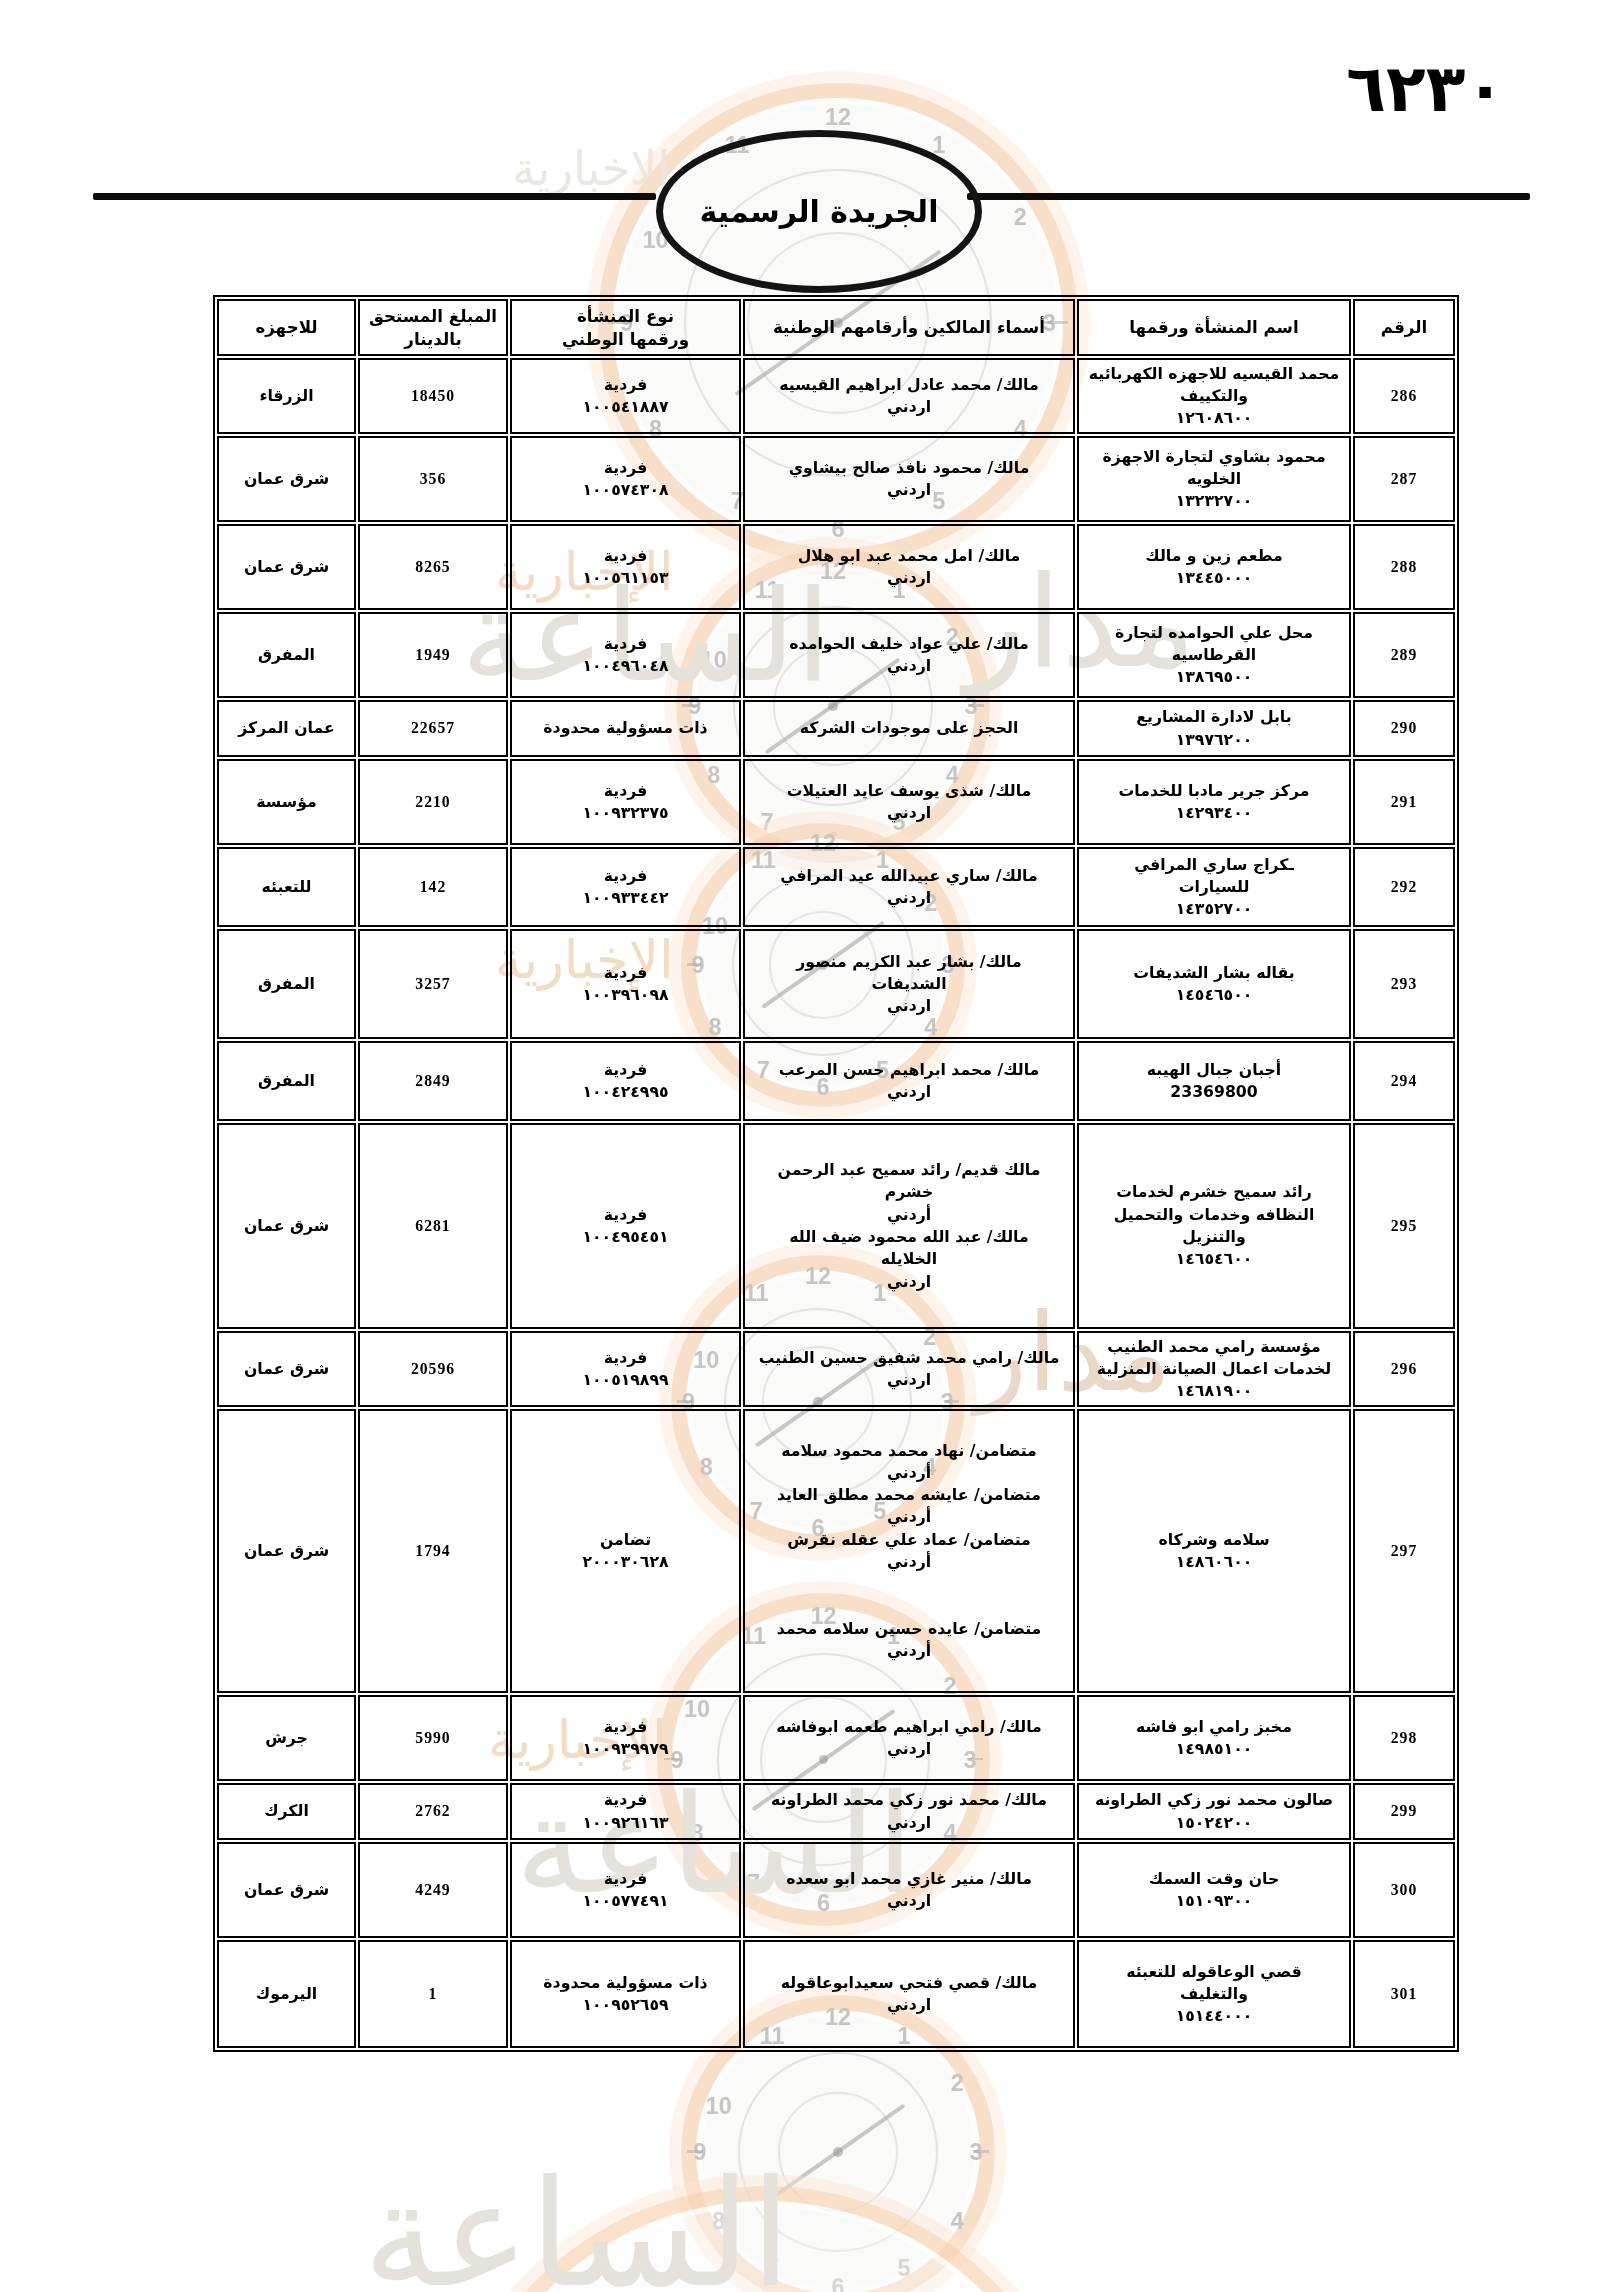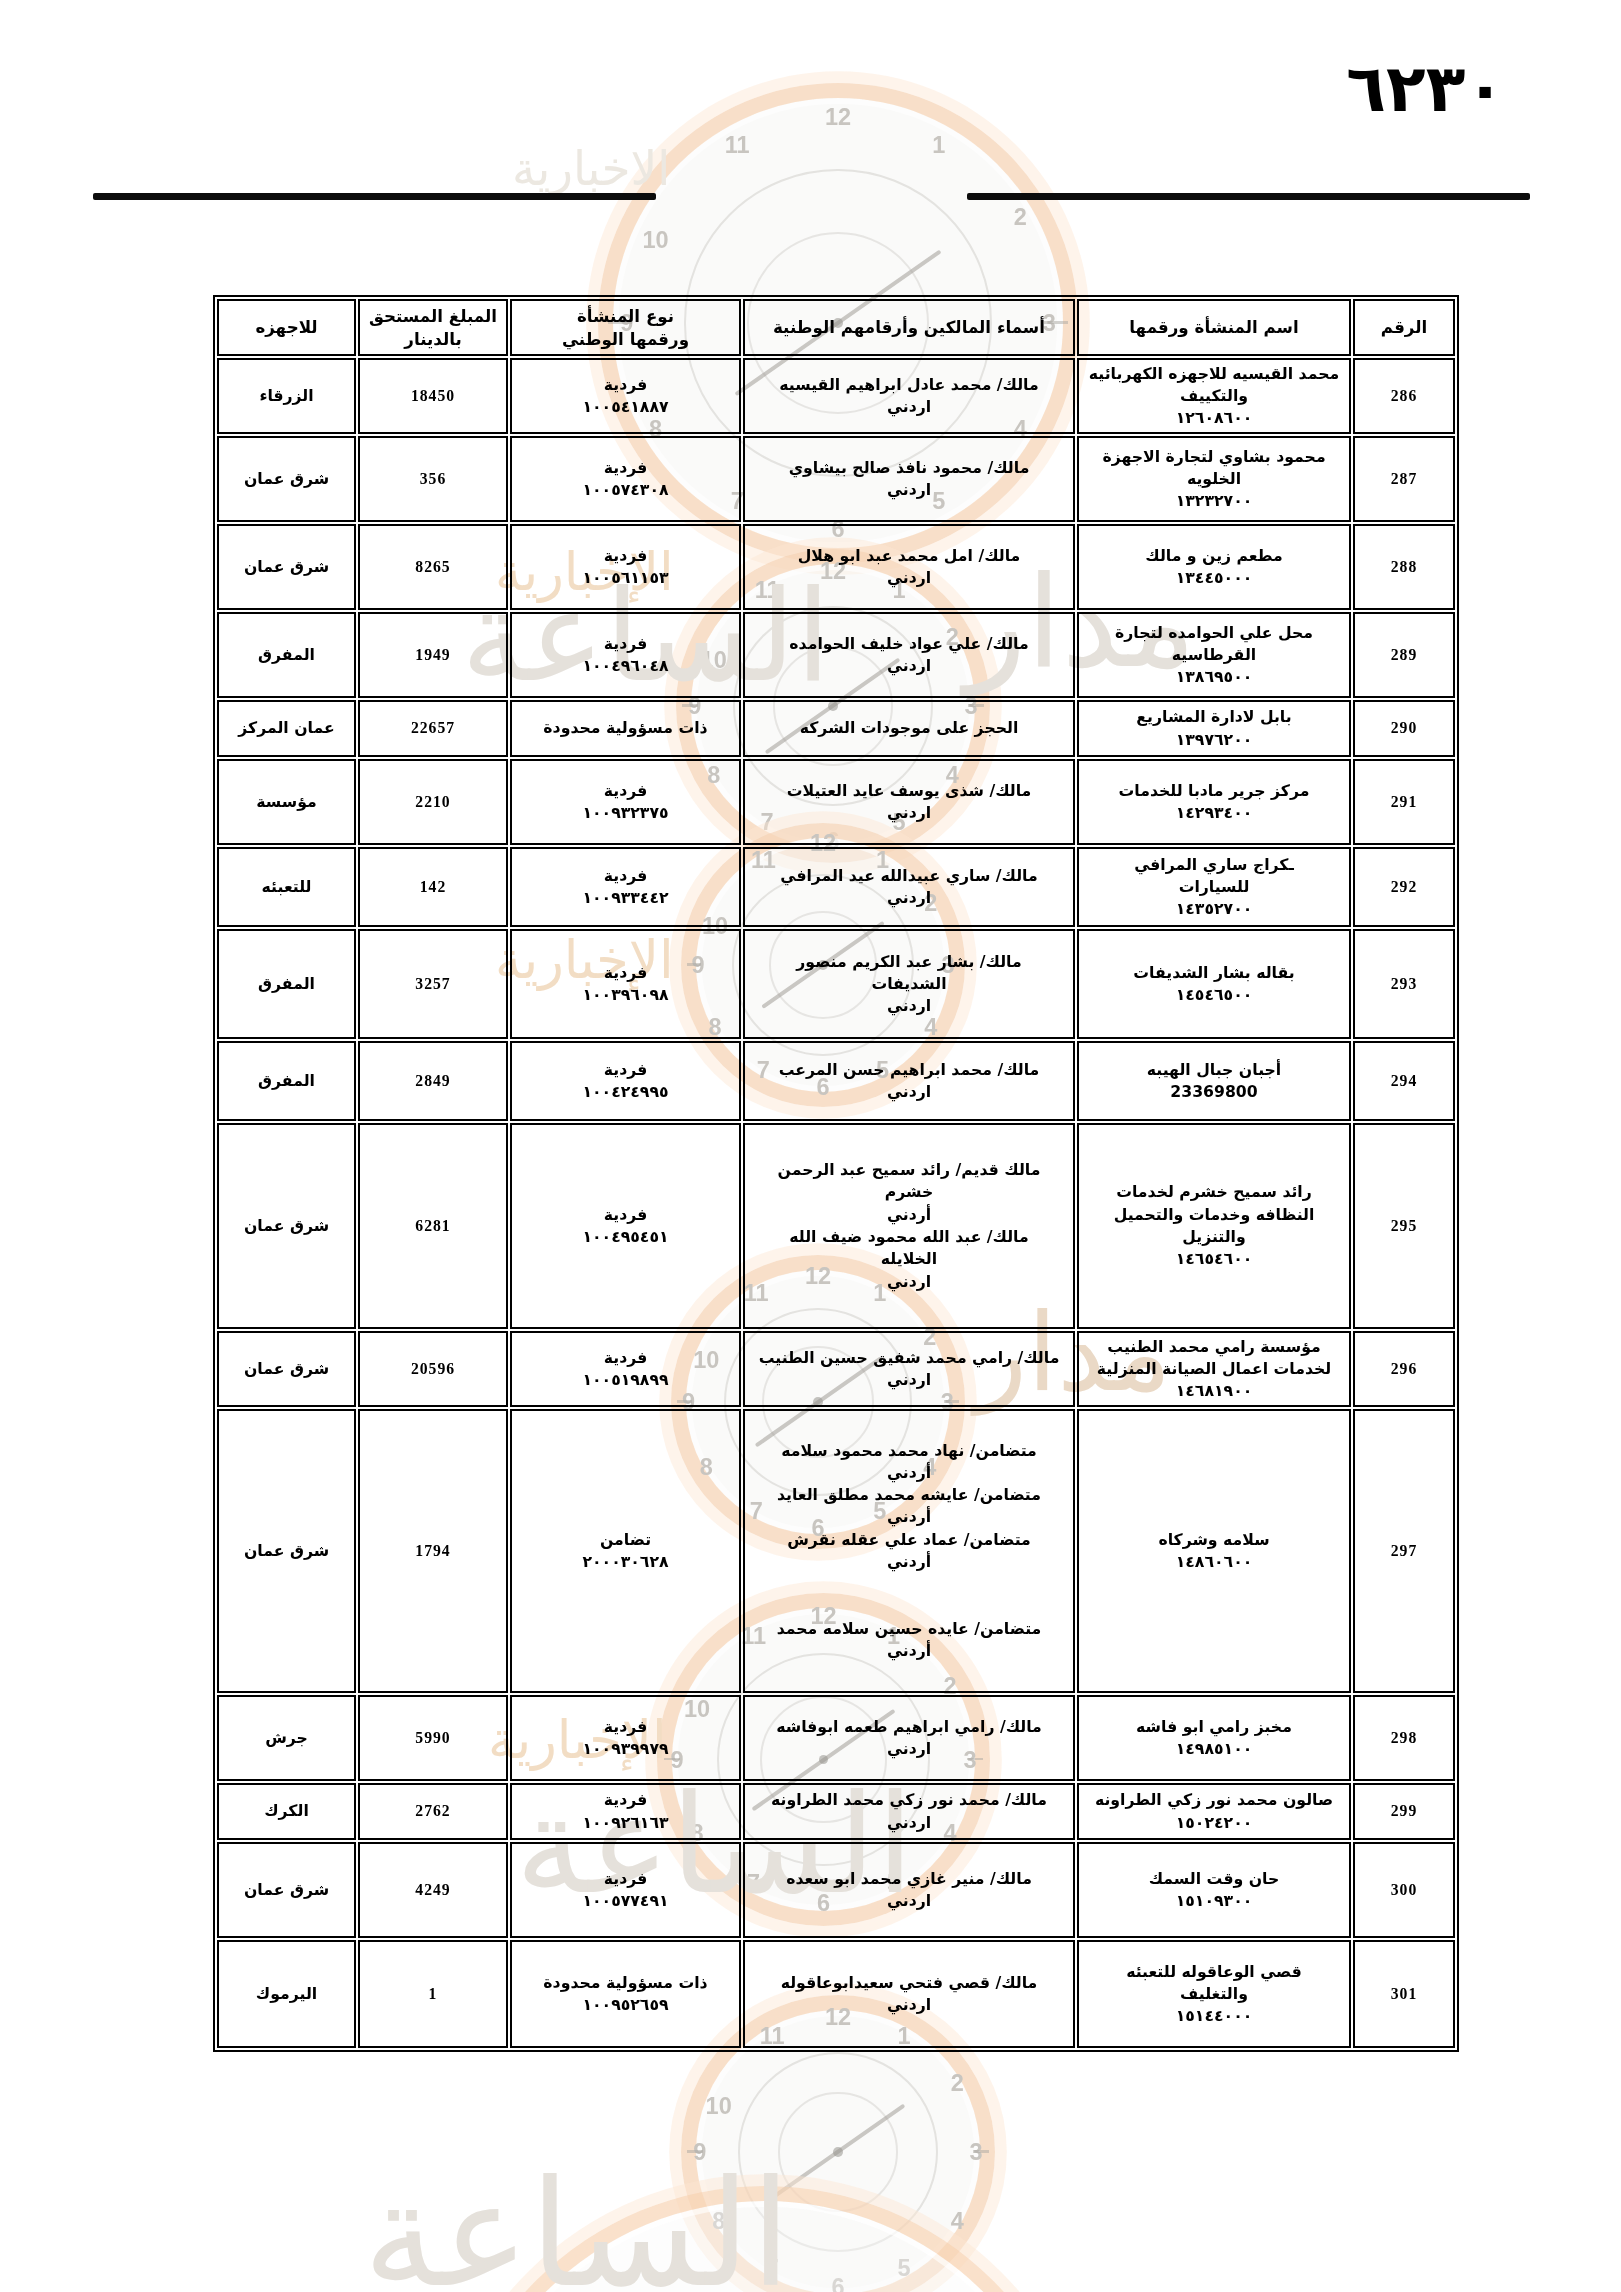--- a/index.html
+++ b/index.html
@@ -203,20 +203,23 @@
   <div class="wm wm-text" style="left:495px;top:545px;font-size:53px;color:#f2ddc4;">الإخبارية</div>
   <div class="wm wm-text" style="left:495px;top:933px;font-size:53px;color:#f2ddc4;">الإخبارية</div>
   <div class="wm wm-text" style="left:975px;top:1299px;font-size:108px;color:#ead9c6;">مدار</div>
   <div class="wm wm-text" style="left:488px;top:1713px;font-size:53px;color:#f2ddc4;">الإخبارية</div>
   <div class="wm wm-text" style="left:515px;top:1776px;font-size:137px;color:#e5e1db;">الساعة</div>
   <div class="wm wm-text" style="left:363px;top:2161px;font-size:147px;color:#e5e1db;">الساعة</div>
 
   <div class="hdr page-no" style="position:absolute;">٦٢٣٠</div>
   <div class="hdr rule rule-left" style="position:absolute;"></div>
   <div class="hdr rule rule-right" style="position:absolute;"></div>
+  <div class="hdr title-oval" style="position:absolute;">
+    <span class="t">الجريدة الرسمية</span>
+  </div>
 
   <table class="gz">
     <colgroup>
       <col style="width:102px">
         <col style="width:274px">
         <col style="width:332px">
       <col style="width:231px">
         <col style="width:150px">
         <col style="width:139px">
     </colgroup>

